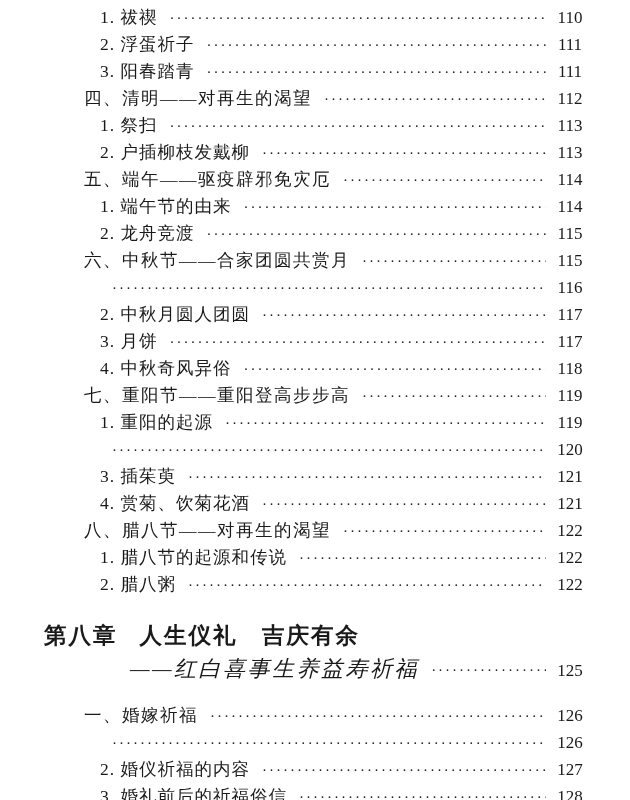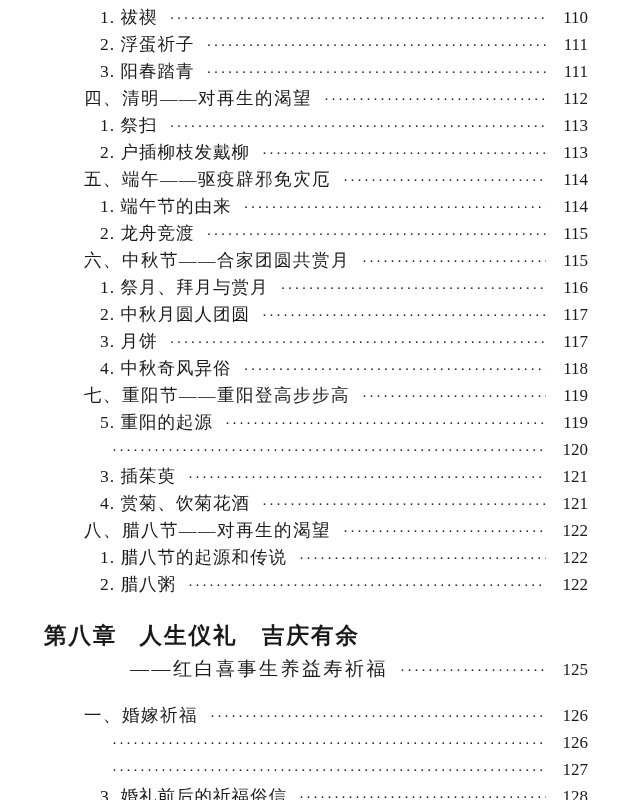--- a/index.html
+++ b/index.html
@@ -16,30 +16,30 @@
   }
   .row .t{white-space:nowrap;font-size:17.5px;letter-spacing:1px}
   .row.sub{padding-left:100px}
   .row.section{padding-left:84px}
   .row.section .t{letter-spacing:1.5px}
   .leader{
     flex:1;overflow:hidden;white-space:nowrap;
     font-size:15px;letter-spacing:2px;color:#222;
     margin:0 6px 0 12px;align-self:center;padding-top:2px;
   }
-  .pg{min-width:36px;text-align:right;font-size:17px}
+  .pg{min-width:36px;text-align:center;font-size:17px}
   .row.chapter{
     margin-top:20px;height:36px;line-height:36px;
     padding-left:44px;
     font-family:Liberation Sans, sans-serif;
     font-weight:700;font-size:22.5px;letter-spacing:2px;
   }
   .ch-num{margin-right:22px}
   .row.chapter-sub{height:30px;line-height:30px;padding-left:130px}
-  .row.chapter-sub .t{font-size:19px;letter-spacing:2.5px}
+  .row.chapter-sub .t{font-style:italic;font-size:22px;letter-spacing:2.5px}
   .row.chapter-sub + .row.section{margin-top:18px}
 </style>
 </head>
 <body>
 
 <div class="page">
   <div class="toc">
       <div class="row sub">
         <span class="t">1. 祓禊</span>
         <span class="leader">························································································································</span>
@@ -84,21 +84,20 @@
         <span class="t">2. 龙舟竞渡</span>
         <span class="leader">························································································································</span>
         <span class="pg">115</span>
       </div>
       <div class="row section">
         <span class="t">六、中秋节——合家团圆共赏月</span>
         <span class="leader">························································································································</span>
         <span class="pg">115</span>
       </div>
       <div class="row sub">
-        <span class="t">1. 祭月、拜月与赏月</span>
         <span class="leader">························································································································</span>
         <span class="pg">116</span>
       </div>
       <div class="row sub">
         <span class="t">2. 中秋月圆人团圆</span>
         <span class="leader">························································································································</span>
         <span class="pg">117</span>
       </div>
       <div class="row sub">
         <span class="t">3. 月饼</span>
@@ -109,21 +108,21 @@
         <span class="t">4. 中秋奇风异俗</span>
         <span class="leader">························································································································</span>
         <span class="pg">118</span>
       </div>
       <div class="row section">
         <span class="t">七、重阳节——重阳登高步步高</span>
         <span class="leader">························································································································</span>
         <span class="pg">119</span>
       </div>
       <div class="row sub">
-        <span class="t">5. 重阳的起源</span>
+        <span class="t">1. 重阳的起源</span>
         <span class="leader">························································································································</span>
         <span class="pg">119</span>
       </div>
       <div class="row sub">
         <span class="leader">························································································································</span>
         <span class="pg">120</span>
       </div>
       <div class="row sub">
         <span class="t">3. 插茱萸</span>
         <span class="leader">························································································································</span>
@@ -161,20 +160,21 @@
       <div class="row section">
         <span class="t">一、婚嫁祈福</span>
         <span class="leader">························································································································</span>
         <span class="pg">126</span>
       </div>
       <div class="row sub">
         <span class="leader">························································································································</span>
         <span class="pg">126</span>
       </div>
       <div class="row sub">
+        <span class="t">2. 婚仪祈福的内容</span>
         <span class="leader">························································································································</span>
         <span class="pg">127</span>
       </div>
       <div class="row sub">
         <span class="t">3. 婚礼前后的祈福俗信</span>
         <span class="leader">························································································································</span>
         <span class="pg">128</span>
       </div>
     </div>
 </div>

